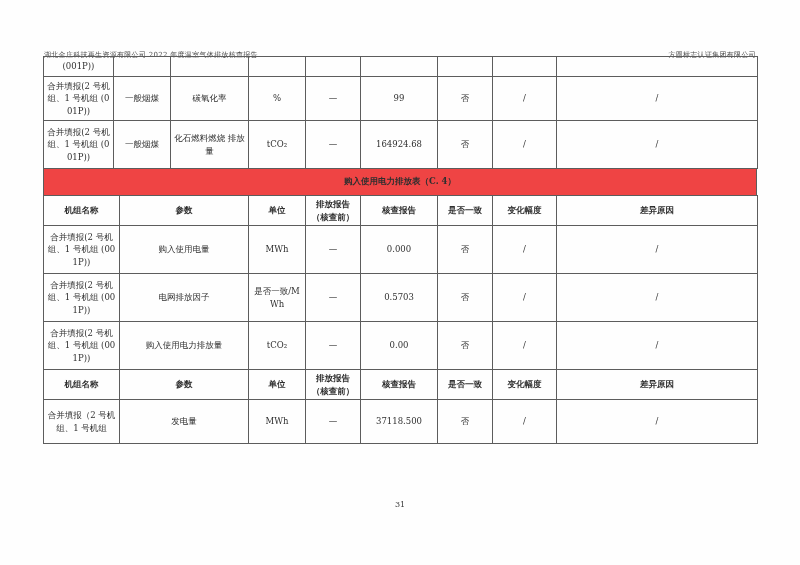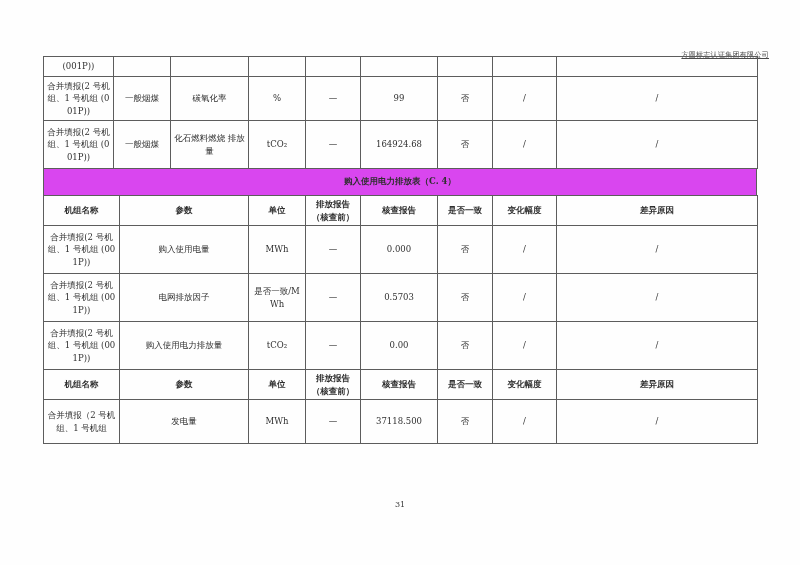--- a/index.html
+++ b/index.html
@@ -1,44 +1,45 @@
 <!DOCTYPE html>
 <html><head>
 <meta charset="utf-8">
 <style>
   html,body{margin:0;padding:0;}
   body{width:800px;height:565px;background:#f4f4f4;font-family:"DejaVu Serif","Liberation Serif",serif;}
   .page{position:relative;width:800px;height:565px;background:#fefefe;overflow:hidden;color:#2f2f2f;}
   .running-head{position:absolute;top:50px;font-size:7px;letter-spacing:.3px;color:#4a4a4a;white-space:nowrap;}
   .head-left{left:44px;}
-  .head-right{right:31px;text-decoration:underline;}
+  .head-right{right:44px;}
   .content{position:absolute;left:43px;top:56px;width:714px;}
   table{border-collapse:collapse;table-layout:fixed;width:714px;}
   table.joined{margin-top:-1px;}
   td,th{border:1px solid #5c5c5c;text-align:center;vertical-align:middle;font-size:8.5px;line-height:1.45;padding:1px 3px;font-weight:normal;word-break:break-all;color:#2f2f2f;}
   th{font-weight:bold;word-break:keep-all;}
   .r-partial td{height:17px;}
   .r-mid td{height:41px;}
   .r-tall td{height:45px;}
   .r-head th{height:27px;}
   .r-last td{height:41px;}
-  .section-title{margin-top:-1px;border:1px solid #5c5c5c;height:26px;display:flex;align-items:center;justify-content:center;font-size:8.5px;font-weight:bold;background:#d946ef;}
+  .section-title{margin-top:-1px;border:1px solid #5c5c5c;height:26px;display:flex;align-items:center;justify-content:center;font-size:8.5px;font-weight:bold;background:#ef4444;}
   .page-number{position:absolute;top:500px;left:0;width:100%;text-align:center;font-size:8px;color:#3a3a3a;}
   
   .c9-1{width:70px;} .c9-2{width:57px;} .c9-3{width:78px;} .c9-4{width:57px;} .c9-5{width:55px;}
   .c9-6{width:77px;} .c9-7{width:55px;} .c9-8{width:64px;} .c9-9{width:201px;}
   
   .c8-1{width:76px;} .c8-2{width:129px;} .c8-3{width:57px;} .c8-4{width:55px;} .c8-5{width:77px;}
   .c8-6{width:55px;} .c8-7{width:64px;} .c8-8{width:201px;}
 </style>
 </head>
 <body>
 
 <div class="page">
 
+  <div class="running-head head-left">湖北金庄科技再生资源有限公司 2022 年度温室气体排放核查报告</div>
   <div class="running-head head-right">方圆标志认证集团有限公司</div>
 
   <div class="content">
 
     <table>
       <colgroup>
         <col class="c9-1">
           <col class="c9-2">
           <col class="c9-3">
           <col class="c9-4">

